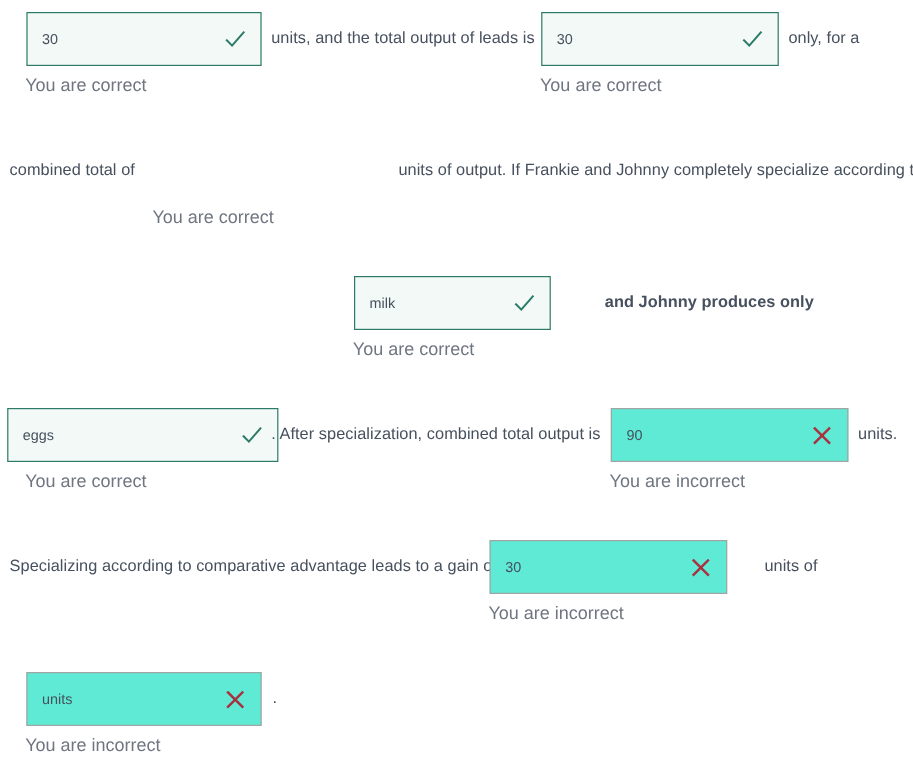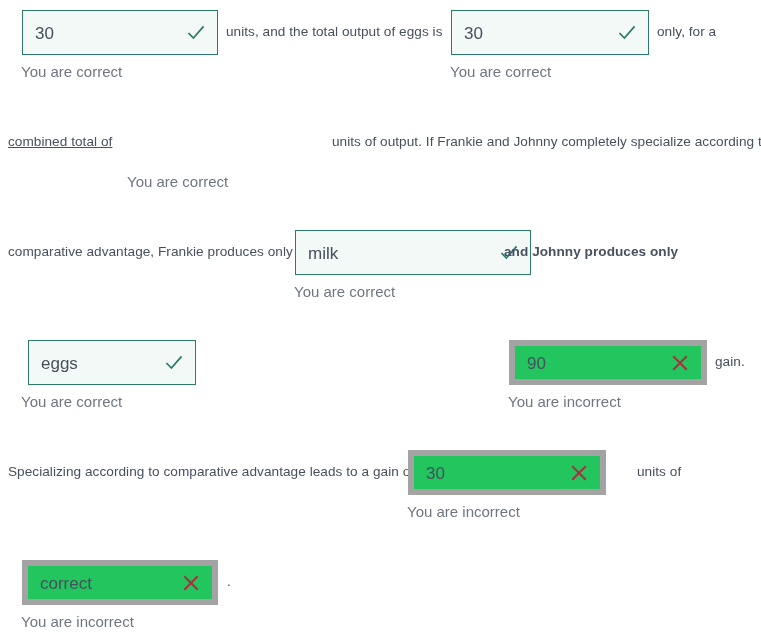--- a/index.html
+++ b/index.html
@@ -52,30 +52,30 @@
   
   .field {
     position: absolute;
     width: 196px;
     height: 45px;
     box-sizing: border-box;
     border: 1px solid #2c7a68;
     background: #f3f9f7;
   }
   .field.incorrect {
-    border: 6px solid #a3a3a3;
-    background: #22c55e;
+    border: 1px solid #a3a3a3;
+    background: #5eead4;
   }
 
   .field .val {
     position: absolute;
     left: 12px;
     top: 50%;
     transform: translateY(-50%);
-    font-size: 17px;
+    font-size: 12px;
     color: #46505e;
     white-space: nowrap;
     line-height: 1;
   }
 
   .field .mark {
     position: absolute;
     right: 11px;
     top: 50%;
     transform: translateY(-50%);
@@ -97,79 +97,79 @@
 
 <div class="quiz-body">
     <div class="qrow r0">
       <div class="field" style="left: 22px; top: 10px; width: 196px;">
         <span class="val">30</span>
         <svg viewBox="0 0 20 20" class="mark">
           <path d="M3 10.6 L7.4 15 L17 4" fill="none" stroke="#2c7a68" stroke-width="1.7" stroke-linecap="square" stroke-linejoin="miter"></path>
         </svg>
       </div>
       <span class="feedback" style="left: 21px; top: 64px;">You are correct</span>
-      <span class="prose" style="left: 226px; top: 25px;">units, and the total output of eggs is</span>
+      <span class="prose" style="left: 226px; top: 25px;">units, and the total output of leads is</span>
       <div class="field" style="left: 451px; top: 10px; width: 198px;">
         <span class="val">30</span>
         <svg viewBox="0 0 20 20" class="mark">
           <path d="M3 10.6 L7.4 15 L17 4" fill="none" stroke="#2c7a68" stroke-width="1.7" stroke-linecap="square" stroke-linejoin="miter"></path>
         </svg>
       </div>
       <span class="feedback" style="left: 450px; top: 64px;">You are correct</span>
       <span class="prose" style="left: 657px; top: 25px;">only, for a</span>
     </div>
     <div class="qrow r1">
-      <span class="prose" style="left: 8px; top: 25px; text-decoration: underline;">combined total of</span>
+      <span class="prose" style="left: 8px; top: 25px;">combined total of</span>
       <span class="feedback" style="left: 127px; top: 64px;">You are correct</span>
       <span class="prose" style="left: 332px; top: 25px;">units of output. If Frankie and Johnny completely specialize according to</span>
     </div>
     <div class="qrow r2">
-      <span class="prose" style="left: 8px; top: 25px;">comparative advantage, Frankie produces only</span>
-      <div class="field" style="left: 295px; top: 10px; width: 236px;">
+      <div class="field" style="left: 295px; top: 10px; width: 164px;">
         <span class="val">milk</span>
         <svg viewBox="0 0 20 20" class="mark">
           <path d="M3 10.6 L7.4 15 L17 4" fill="none" stroke="#2c7a68" stroke-width="1.7" stroke-linecap="square" stroke-linejoin="miter"></path>
         </svg>
       </div>
       <span class="feedback" style="left: 294px; top: 64px;">You are correct</span>
       <span class="prose" style="left: 504px; top: 25px; font-weight: bold;">and Johnny produces only</span>
     </div>
     <div class="qrow r3">
-      <div class="field" style="left: 28px; top: 10px; width: 168px;">
+      <div class="field" style="left: 6px; top: 10px; width: 226px;">
         <span class="val">eggs</span>
         <svg viewBox="0 0 20 20" class="mark">
           <path d="M3 10.6 L7.4 15 L17 4" fill="none" stroke="#2c7a68" stroke-width="1.7" stroke-linecap="square" stroke-linejoin="miter"></path>
         </svg>
       </div>
       <span class="feedback" style="left: 21px; top: 64px;">You are correct</span>
+      <span class="prose" style="left: 226px; top: 25px;">. After specialization, combined total output is</span>
       <div class="field incorrect" style="left: 509px; top: 10px; width: 198px;">
         <span class="val">90</span>
         <svg viewBox="0 0 20 20" class="mark">
           <path d="M4 4 L16 16" fill="none" stroke="#a8303f" stroke-width="2" stroke-linecap="square"></path>
           <path d="M16 4 L4 16" fill="none" stroke="#a8303f" stroke-width="2" stroke-linecap="square"></path>
         </svg>
       </div>
       <span class="feedback" style="left: 508px; top: 64px;">You are incorrect</span>
-      <span class="prose" style="left: 715px; top: 25px;">gain.</span>
+      <span class="prose" style="left: 715px; top: 25px;">units.</span>
     </div>
     <div class="qrow r4">
       <span class="prose" style="left: 8px; top: 25px;">Specializing according to comparative advantage leads to a gain of</span>
       <div class="field incorrect" style="left: 408px; top: 10px; width: 198px;">
         <span class="val">30</span>
         <svg viewBox="0 0 20 20" class="mark">
           <path d="M4 4 L16 16" fill="none" stroke="#a8303f" stroke-width="2" stroke-linecap="square"></path>
           <path d="M16 4 L4 16" fill="none" stroke="#a8303f" stroke-width="2" stroke-linecap="square"></path>
         </svg>
       </div>
       <span class="feedback" style="left: 407px; top: 64px;">You are incorrect</span>
       <span class="prose" style="left: 614px; top: 25px; margin-left: 23px;">units of</span>
     </div>
     <div class="qrow r5">
       <div class="field incorrect" style="left: 22px; top: 10px; width: 196px;">
-        <span class="val">correct</span>
+        <span class="val">units</span>
         <svg viewBox="0 0 20 20" class="mark">
           <path d="M4 4 L16 16" fill="none" stroke="#a8303f" stroke-width="2" stroke-linecap="square"></path>
           <path d="M16 4 L4 16" fill="none" stroke="#a8303f" stroke-width="2" stroke-linecap="square"></path>
         </svg>
       </div>
       <span class="feedback" style="left: 21px; top: 64px;">You are incorrect</span>
       <span class="prose" style="left: 227px; top: 25px;">.</span>
     </div>
   </div>
 

